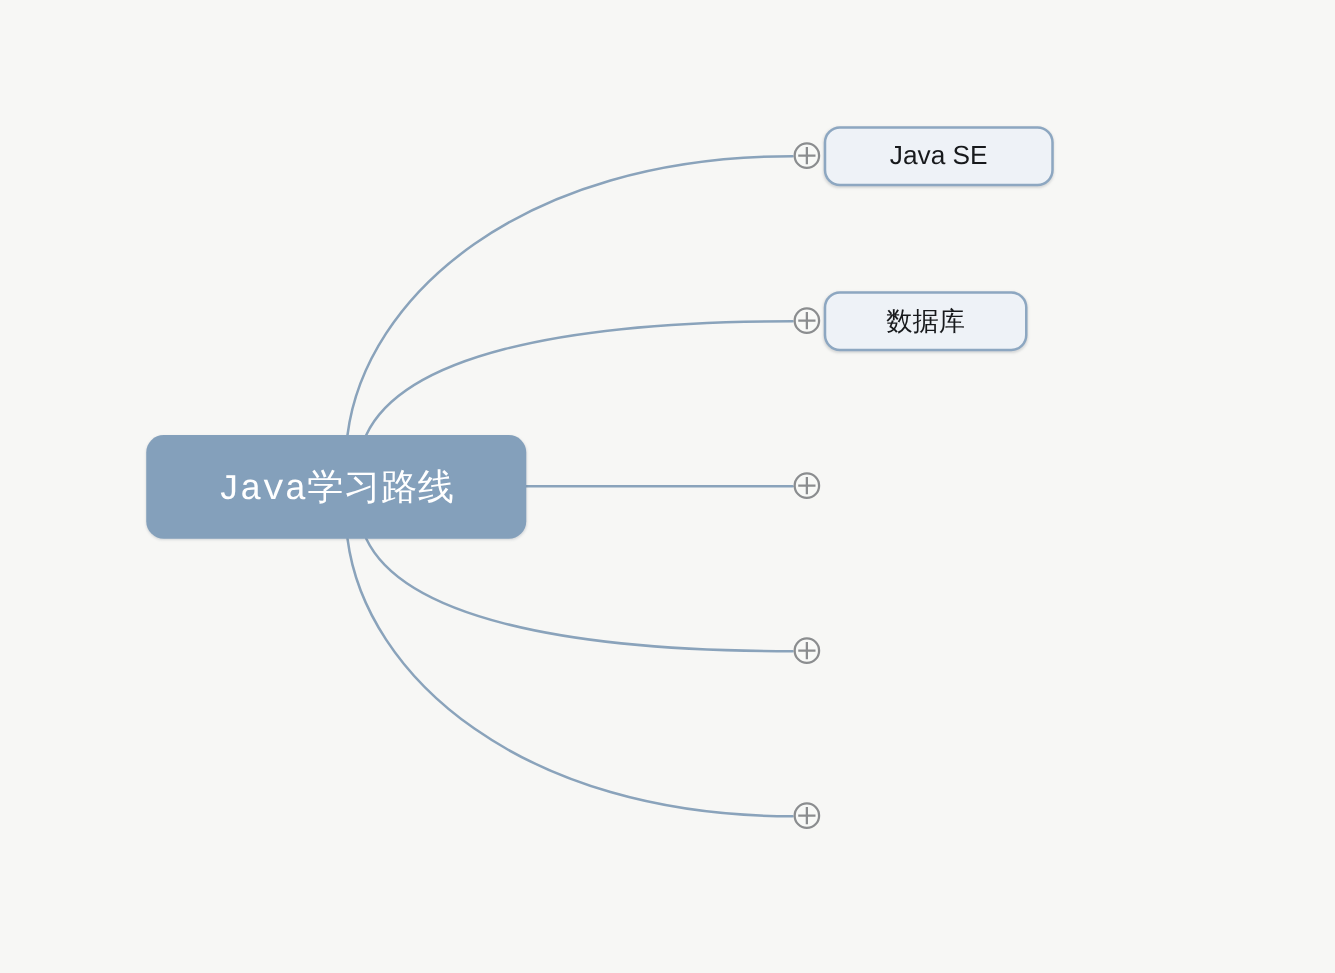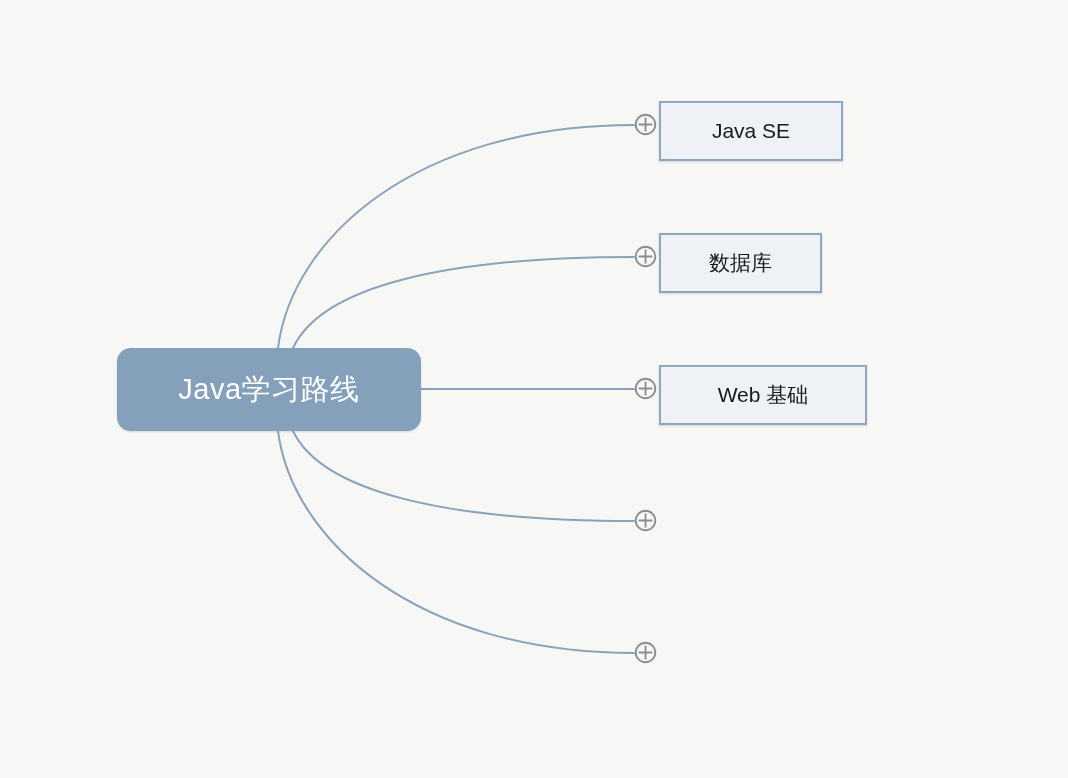--- a/index.html
+++ b/index.html
@@ -46,29 +46,30 @@
     color:var(--root-text);
     font-size:29px;
     letter-spacing:0.5px;
     display:flex;
     align-items:center;
     justify-content:center;
     z-index:2;
     box-shadow:0 1px 2px rgba(60,80,100,0.18);
     cursor:default;
     user-select:none;
+    font-family:Liberation Mono, monospace;
   }
   .topic{
     position:absolute;
     left:659px;
-    height:60px;
+    height:48px;
     box-sizing:border-box;
     background:var(--topic-fill);
     border:2px solid var(--topic-border);
-    border-radius:0;
+    border-radius:13px;
     color:var(--topic-text);
     font-size:21px;
     display:flex;
     align-items:center;
     justify-content:center;
     z-index:2;
     box-shadow:0 1px 2px rgba(90,100,110,0.22);
     cursor:default;
     user-select:none;
     white-space:nowrap;
@@ -113,21 +114,20 @@
     </svg>
   </div>
   <div class="topic" style="top:233px;width:163px">数据库</div>
 
   <div class="toggle" style="top:377px">
     <svg viewBox="0 0 24 24">
       <circle cx="12" cy="12" r="10.2" fill="#f8f9f7" stroke="#8b8d8f" stroke-width="1.9"></circle>
       <path d="M4.8 12 H19.2 M12 4.8 V19.2" stroke="#8b8d8f" stroke-width="1.9" fill="none"></path>
     </svg>
   </div>
-  <div class="topic" style="top:365px;width:208px">Web 基础</div>
 
   <div class="toggle" style="top:509px">
     <svg viewBox="0 0 24 24">
       <circle cx="12" cy="12" r="10.2" fill="#f8f9f7" stroke="#8b8d8f" stroke-width="1.9"></circle>
       <path d="M4.8 12 H19.2 M12 4.8 V19.2" stroke="#8b8d8f" stroke-width="1.9" fill="none"></path>
     </svg>
   </div>
 
   <div class="toggle" style="top:641px">
     <svg viewBox="0 0 24 24">

